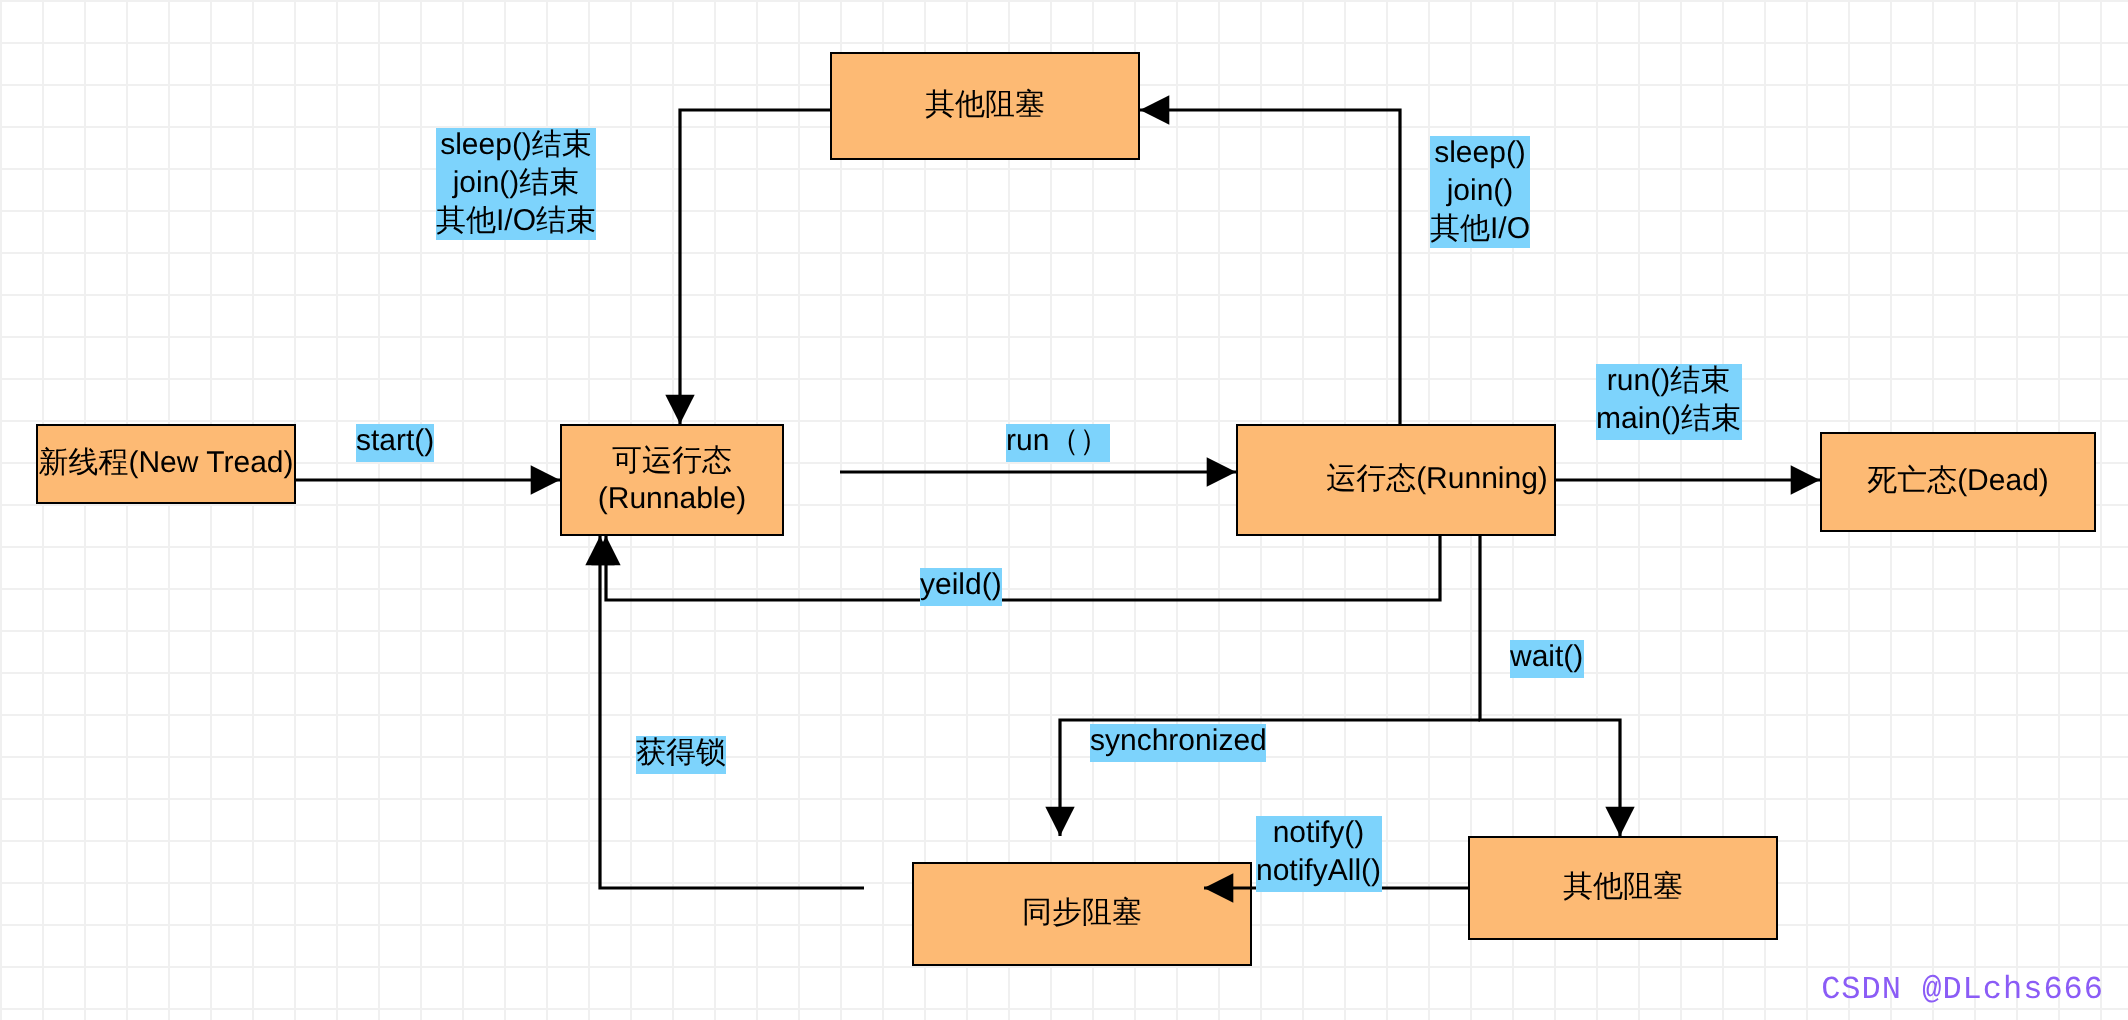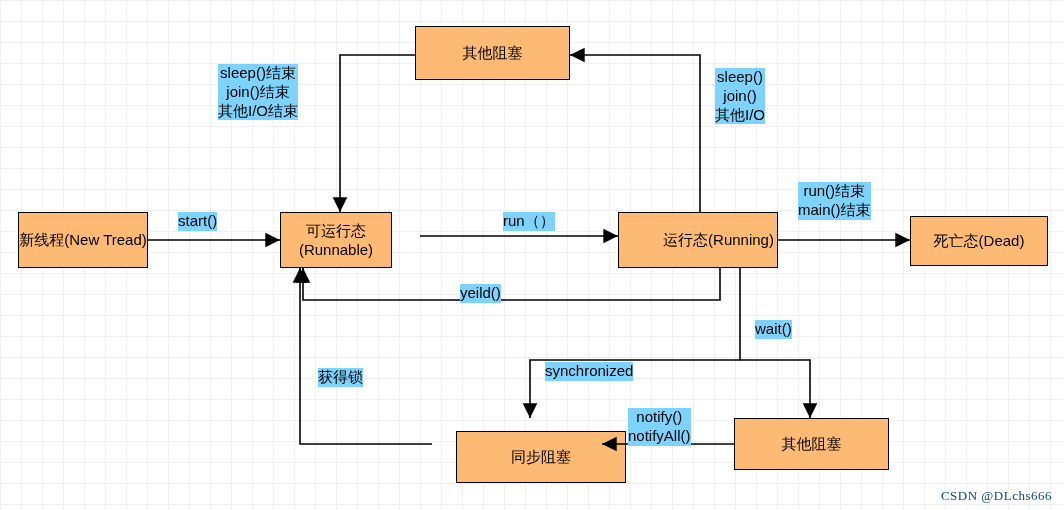--- a/index.html
+++ b/index.html
@@ -44,32 +44,32 @@
     position: absolute;
     background: #7dd3fc;
     white-space: nowrap;
     line-height: 1.25;
     text-align: center;
   }
   .watermark {
     position: absolute;
     right: 12px;
     bottom: 6px;
-    color: #0c4a6e;
-    font-size: 13px;
-    font-family: Liberation Serif, serif;
+    color: #8b5cf6;
+    font-size: 16px;
+    font-family: Liberation Mono, monospace;
     letter-spacing: 0.5px;
   }
 </style>
 </head>
 <body>
 
 <div class="grid"></div>
 
-<div class="node" style="left:18px;  top:212px; width:130px; height:56px;">
+<div class="node" style="left:18px;  top:212px; width:130px; height:40px;">
     <span>新线程(New Tread)</span>
   </div>
 <div class="node" style="left:280px; top:212px; width:112px; height:56px;">
     <span>可运行态<br>(Runnable)</span>
   </div>
 <div class="node" style="left:618px; top:212px; width:160px; height:56px;padding-left:41px;">
     <span>运行态(Running)</span>
   </div>
 <div class="node" style="left:910px; top:216px; width:138px; height:50px;">
     <span>死亡态(Dead)</span>

